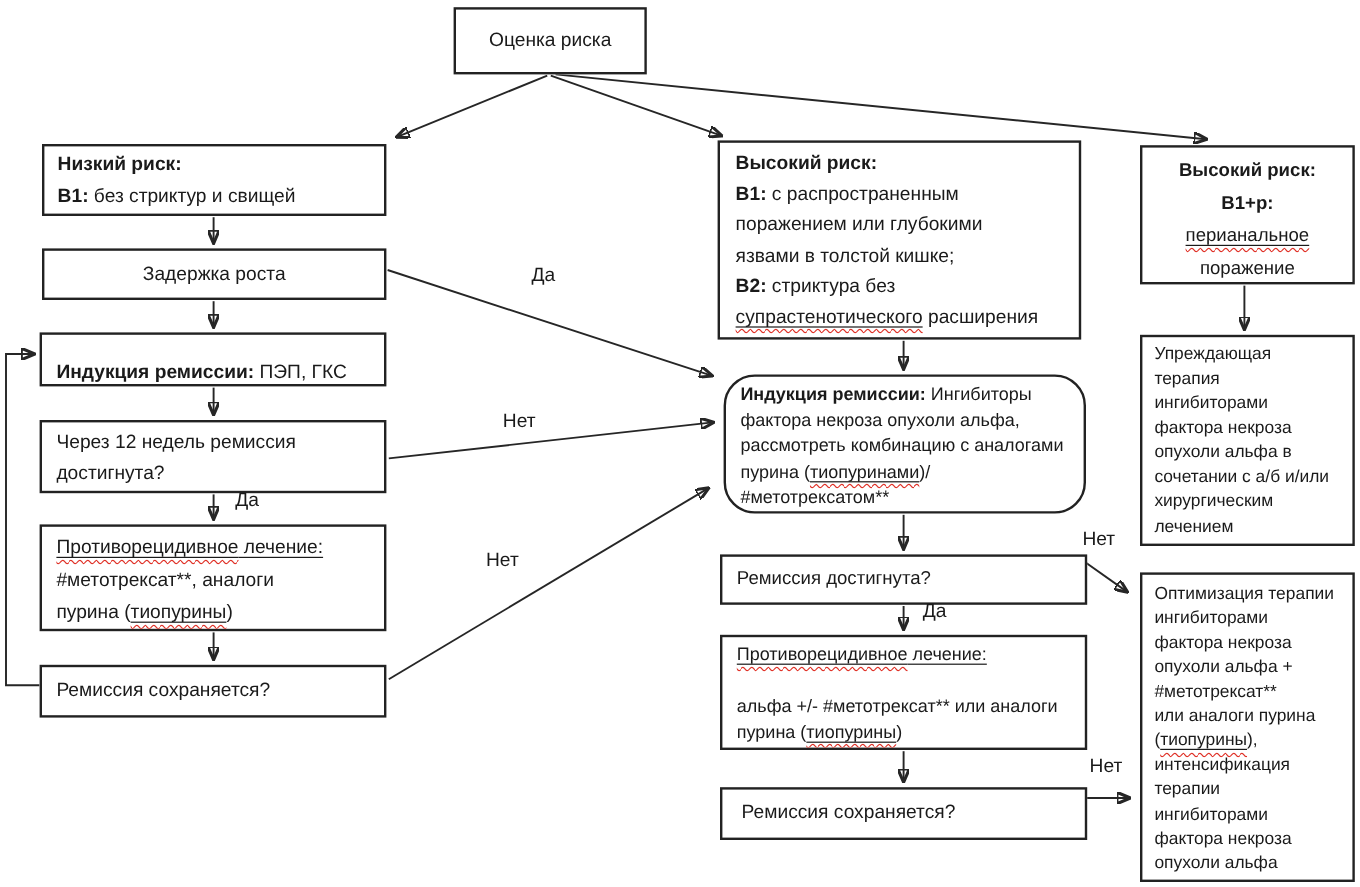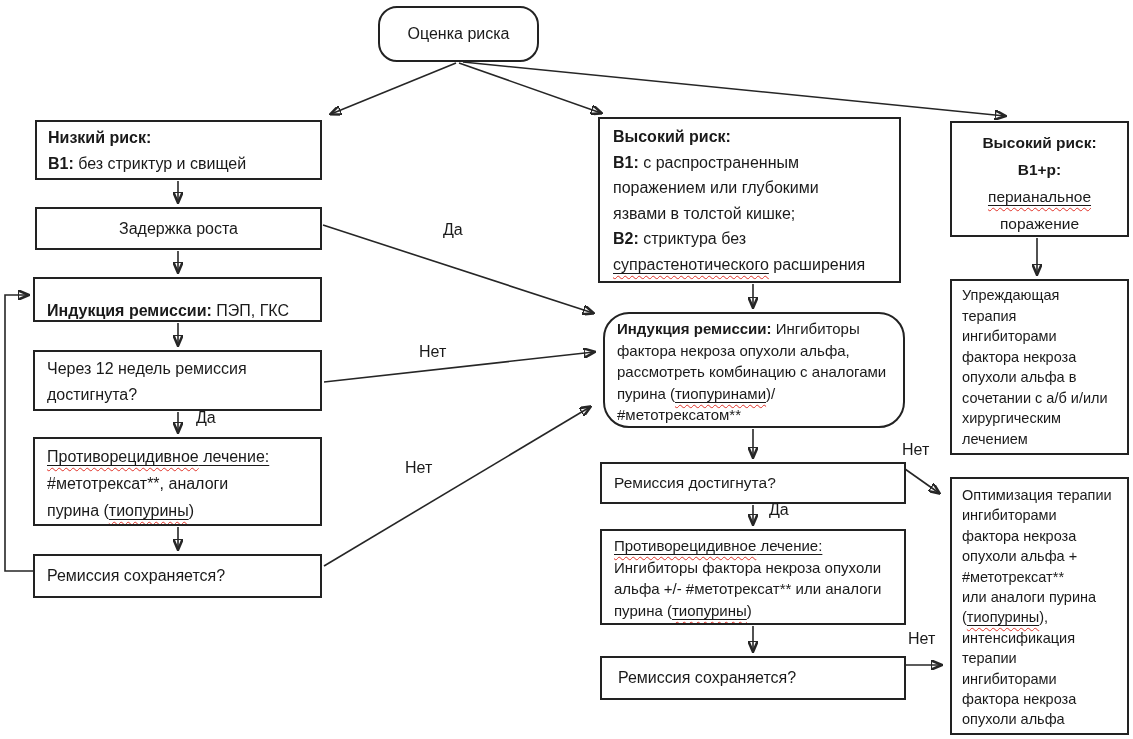--- a/index.html
+++ b/index.html
@@ -11,21 +11,21 @@
   #arrows line,#arrows path{stroke:#262626;stroke-width:1.6;fill:none;}
   .node{
     position:absolute;background:#ffffff;border:2px solid #222222;box-sizing:border-box;
     z-index:1;overflow:hidden;
   }
   .seg-b{font-weight:bold;}
   .u-solid{text-decoration:underline;text-decoration-thickness:1px;text-underline-offset:3px;text-decoration-skip-ink:none;}
   .u-wavy{text-decoration:underline wavy #e03228;text-decoration-thickness:1px;text-underline-offset:5px;text-decoration-skip-ink:none;}
   .edge-label{position:absolute;z-index:2;font-size:16px;color:#1a1a1a;}
 
-  #n-ocenka{left:378px;top:6px;width:161px;height:56px;display:flex;align-items:center;justify-content:center;font-size:16px;border-radius:19px;}
+  #n-ocenka{left:378px;top:6px;width:161px;height:56px;display:flex;align-items:center;justify-content:center;font-size:16px;}
   #n-lowrisk{left:35px;top:120px;width:287px;height:60px;padding:3px 11px;font-size:16px;line-height:26px;}
   #n-growth{left:35px;top:207px;width:287px;height:43px;display:flex;align-items:center;justify-content:center;font-size:16px;}
   #n-indL{left:33px;top:277px;width:289px;height:45px;display:flex;align-items:flex-end;padding:0 0 0 12px;font-size:16px;}
   #n-q12{left:33px;top:350px;width:289px;height:61px;padding:4px 12px;font-size:16px;line-height:26px;}
   #n-relL{left:33px;top:437px;width:289px;height:89px;padding:4px 12px;font-size:16px;line-height:27px;}
   #n-remL{left:33px;top:554px;width:289px;height:44px;display:flex;align-items:center;padding:0 0 0 12px;font-size:16px;}
   #n-highrisk{left:598px;top:117px;width:303px;height:166px;padding:5px 13px;font-size:16px;line-height:25.5px;}
   #n-indC{left:603px;top:312px;width:302px;height:116px;padding:4px 12px;font-size:15px;line-height:21.5px;border-radius:26px;}
   #n-qach{left:600px;top:462px;width:306px;height:42px;display:flex;align-items:center;padding:0 0 0 12px;font-size:15.5px;}
   #n-relC{left:600px;top:529px;width:306px;height:96px;padding:4px 12px;font-size:15px;line-height:21.5px;}
@@ -97,21 +97,21 @@
     </div>
 
   <div class="node" id="n-highrisk"><span class="seg-b">Высокий риск:</span><br><span class="seg-b">B1:</span><span> с распространенным</span><br><span>поражением или глубокими</span><br><span>язвами в толстой кишке;</span><br><span class="seg-b">B2:</span><span> стриктура без</span><br><span class="u-solid"><span class="u-wavy">супрастенотического</span></span><span> расширения</span></div>
 
   <div class="node" id="n-indC"><span class="seg-b">Индукция ремиссии:</span><span> Ингибиторы</span><br><span>фактора некроза опухоли альфа,</span><br><span>рассмотреть комбинацию с аналогами</span><br><span>пурина (</span><span class="u-solid"><span class="u-wavy">тиопуринами</span></span><span>)/</span><br><span>#метотрексатом**</span></div>
 
   <div class="node" id="n-qach">
       <span><span>Ремиссия достигнута?</span></span>
     </div>
 
-  <div class="node" id="n-relC"><span class="u-solid"><span class="u-wavy">Противорецидивное</span></span><span class="u-solid"> лечение:</span><br><span>Ингибиторы фактора некроза опухоли</span><br><span>альфа +/- #метотрексат** или аналоги</span><br><span>пурина (</span><span class="u-solid"><span class="u-wavy">тиопурины</span></span><span>)</span></div>
+  <div class="node" id="n-relC"><span class="u-solid"><span class="u-wavy">Противорецидивное</span></span><span class="u-solid"> лечение:</span><br><br><span>альфа +/- #метотрексат** или аналоги</span><br><span>пурина (</span><span class="u-solid"><span class="u-wavy">тиопурины</span></span><span>)</span></div>
 
   <div class="node" id="n-remC">
       <span><span>Ремиссия сохраняется?</span></span>
     </div>
 
   <div class="node" id="n-highriskp"><span class="seg-b">Высокий риск:</span><br><span class="seg-b">B1+p:</span><br><span class="u-solid"><span class="u-wavy">перианальное</span></span><br><span>поражение</span></div>
 
   <div class="node" id="n-preempt"><span>Упреждающая</span><br><span>терапия</span><br><span>ингибиторами</span><br><span>фактора некроза</span><br><span>опухоли альфа в</span><br><span>сочетании с а/б и/или</span><br><span>хирургическим</span><br><span>лечением</span></div>
 
   <div class="node" id="n-opt"><span>Оптимизация терапии</span><br><span>ингибиторами</span><br><span>фактора некроза</span><br><span>опухоли альфа +</span><br><span>#метотрексат**</span><br><span>или аналоги пурина</span><br><span>(</span><span class="u-solid"><span class="u-wavy">тиопурины</span></span><span>),</span><br><span>интенсификация</span><br><span>терапии</span><br><span>ингибиторами</span><br><span>фактора некроза</span><br><span>опухоли альфа</span></div>

